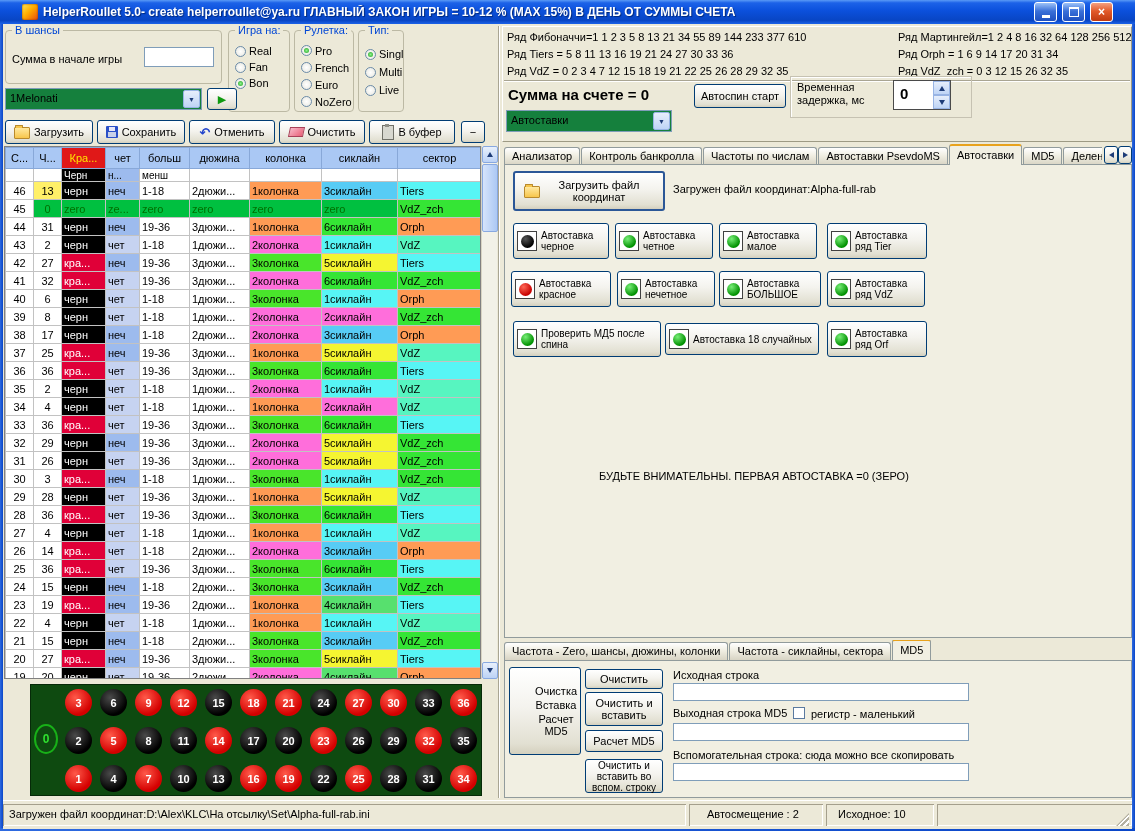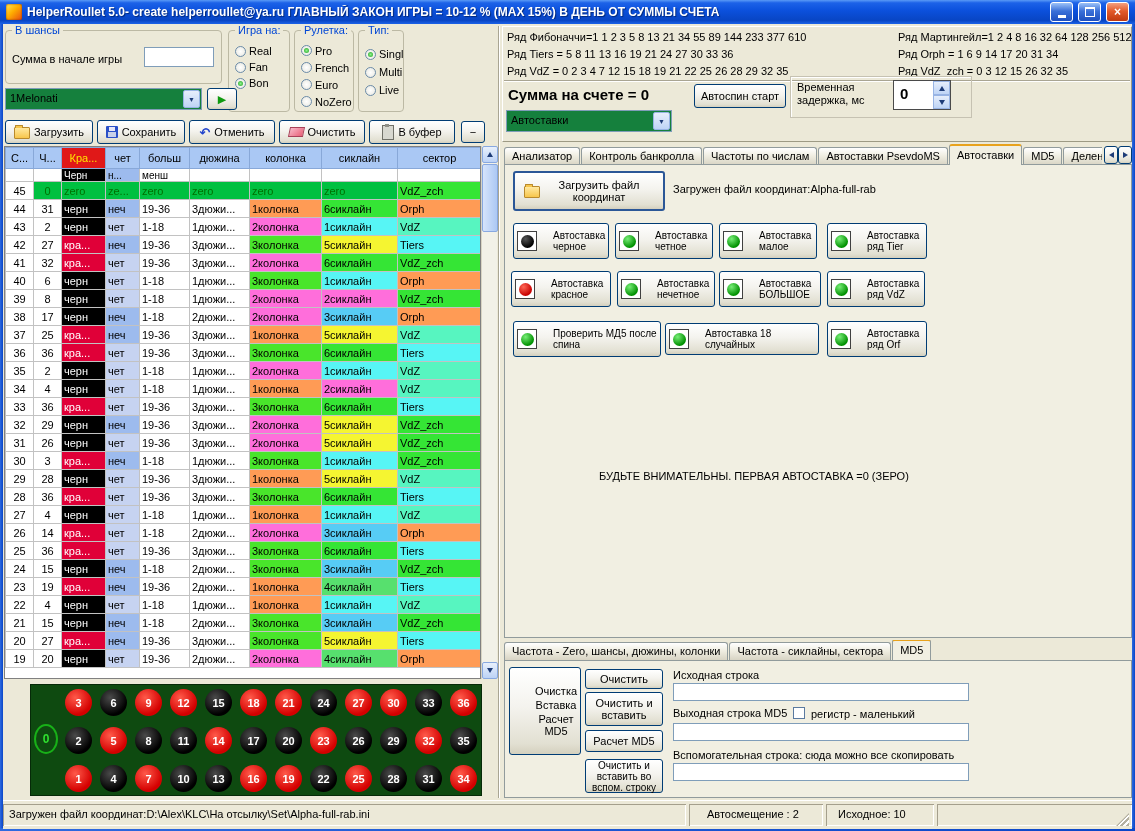--- a/index.html
+++ b/index.html
@@ -1,20 +1,20 @@
 <!DOCTYPE html>
 <html><head>
 <meta charset="utf-8">
 <style>
 html,body{margin:0;padding:0;background:#444;}
 #screen{position:relative;width:1135px;height:831px;background:#ECE9D8;font-family:"Liberation Sans","DejaVu Sans",sans-serif;font-size:11px;color:#000;overflow:hidden;}
 .abs{position:absolute;}
 
 .frame{position:absolute;background:linear-gradient(90deg,#2E6AE0,#0A46C8);z-index:40;}
-.titlebar{position:absolute;left:0;top:0;width:100%;height:24px;background:linear-gradient(180deg,#5A9AF6 0%,#1C62E8 12%,#0B50DC 45%,#0845C4 85%,#1C62E8 100%);display:flex;align-items:center;padding:0 6px;gap:5px;z-index:50;box-sizing:border-box;}
+.titlebar{position:absolute;left:0;top:0;width:100%;height:24px;background:linear-gradient(180deg,#5A9AF6 0%,#1C62E8 12%,#0B50DC 45%,#0845C4 85%,#1C62E8 100%);display:flex;align-items:center;padding:0 22px;gap:5px;z-index:50;box-sizing:border-box;}
 .title-text{color:#fff;font-weight:bold;font-size:12px;text-shadow:1px 1px 1px #00287A;white-space:nowrap;overflow:hidden;flex:1;}
 .app-icon{width:16px;height:16px;border-radius:2px;background:linear-gradient(135deg,#FFE95A 0%,#FFAE00 45%,#E84A10 100%);box-shadow:inset 0 0 2px #803000;flex:none;}
 .winbtn{width:21px;height:18px;border:1px solid #fff;border-radius:3px;display:flex;align-items:center;justify-content:center;color:#fff;font-size:12px;font-weight:bold;flex:none;cursor:default;}
 .winbtn.minmax{background:linear-gradient(#9CC2F8,#3A70D8 45%,#1E50C0);}
 .winbtn.close{background:linear-gradient(#F4A080,#E25A2A 45%,#C03A10);}
 .minglyph{width:8px;height:3px;background:#fff;margin-top:9px;}
 .maxglyph{width:8px;height:7px;border:1px solid #fff;border-top-width:2px;}
 
 .btn{border:1px solid #003C74;border-radius:3px;background:linear-gradient(180deg,#FFFFFF,#F4F3EE 45%,#E2E0D2 88%,#D4D0BE);display:flex;align-items:center;justify-content:center;gap:4px;font-size:11px;box-sizing:border-box;white-space:nowrap;}
 .btn.wrap{white-space:normal;text-align:center;line-height:12px;}
@@ -89,21 +89,21 @@
 .rnum{width:27px;height:27px;border-radius:50%;display:flex;align-items:center;justify-content:center;font-weight:bold;font-size:11px;color:#fff;}
 .rnum[data-c="r"]{background:radial-gradient(circle at 38% 32%,#FF5A4A,#D40000 68%);}
 .rnum[data-c="b"]{background:radial-gradient(circle at 38% 32%,#4A4A4A,#000 68%);}
 .zero{position:absolute;left:3px;top:39px;width:24px;height:30px;border:2px solid #18B018;border-radius:50%;color:#30E030;display:flex;align-items:center;justify-content:center;font-weight:bold;font-size:12px;box-sizing:border-box;}
 
 .tabstrip{display:flex;align-items:flex-end;overflow:hidden;}
 .tab{height:18px;padding:2px 7px 0;margin-right:1px;border:1px solid #919B9C;border-bottom:none;border-radius:3px 3px 0 0;background:linear-gradient(#FFFFFF,#F0EEE2 45%,#D8D4C4);white-space:nowrap;font-size:11px;box-sizing:border-box;}
 .tab[data-active="true"]{height:21px;padding-top:3px;background:#F1EFE2;border-top:2px solid #E8A21C;position:relative;z-index:2;}
 .panel{border:1px solid #919B9C;background:#F1EFE2;box-sizing:border-box;}
 
-.bet{position:absolute;justify-content:flex-start;padding:2px 3px;gap:16px;}
+.bet{position:absolute;justify-content:flex-start;padding:2px 3px;gap:4px;}
 .blabel{font-size:10px;line-height:11px;white-space:normal;text-align:left;}
 .bicon{width:20px;height:20px;background:#fff;border:1px solid #404040;display:flex;align-items:center;justify-content:center;flex:none;box-sizing:border-box;}
 .bdot{width:13px;height:13px;border-radius:50%;}
 .bdot[data-c="black"]{background:radial-gradient(circle at 35% 30%,#555,#000 70%);}
 .bdot[data-c="red"]{background:radial-gradient(circle at 35% 30%,#FF6655,#C80000 70%);}
 .bdot[data-c="green"]{background:radial-gradient(circle at 35% 30%,#77EE77,#009000 70%);}
 
 .spinbox{background:#fff;border:1px solid #4A4A4A;display:flex;box-sizing:border-box;}
 .spinval{flex:1;font-size:15px;font-weight:bold;padding:4px 0 0 6px;}
 .spincol{width:17px;display:flex;flex-direction:column;}
@@ -272,20 +272,31 @@
           <td class="sub-par">н...</td>
           <td>менш</td>
           <td></td>
             <td></td>
             <td></td>
             <td></td>
         </tr>
       </thead>
       <tbody>
 
+      <tr>
+            <td class="c-seq">46</td>
+            <td class="c-num" data-k="13" data-hl="1">13</td>
+            <td data-k="черн">черн</td>
+            <td data-k="неч">неч</td>
+            <td data-k="1-18">1-18</td>
+            <td data-k="2дюжи...">2дюжи...</td>
+            <td data-k="1колонка">1колонка</td>
+            <td data-k="3сиклайн">3сиклайн</td>
+            <td data-k="Tiers">Tiers</td>
+          </tr>
           <tr>
             <td class="c-seq">45</td>
             <td class="c-num" data-k="0">0</td>
             <td data-k="zero">zero</td>
             <td data-k="ze...">ze...</td>
             <td data-k="zero">zero</td>
             <td data-k="zero">zero</td>
             <td data-k="zero">zero</td>
             <td data-k="zero">zero</td>
             <td data-k="VdZ_zch">VdZ_zch</td>

